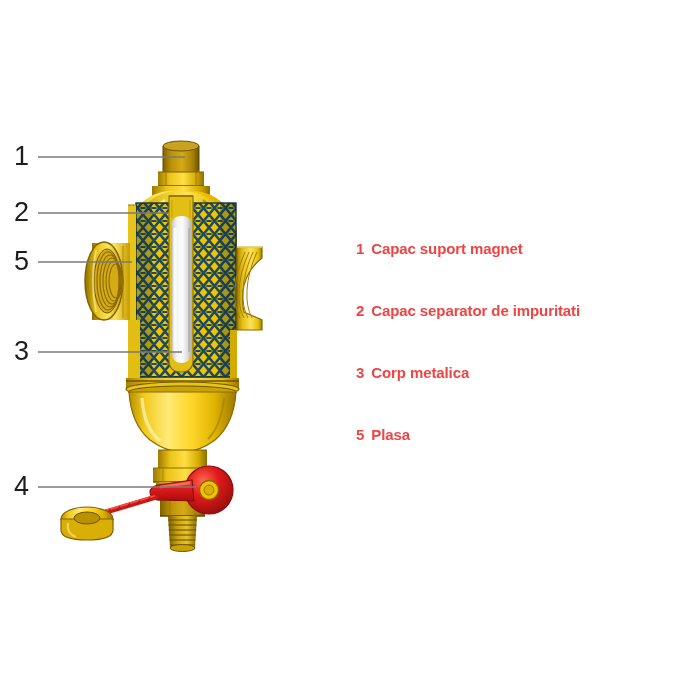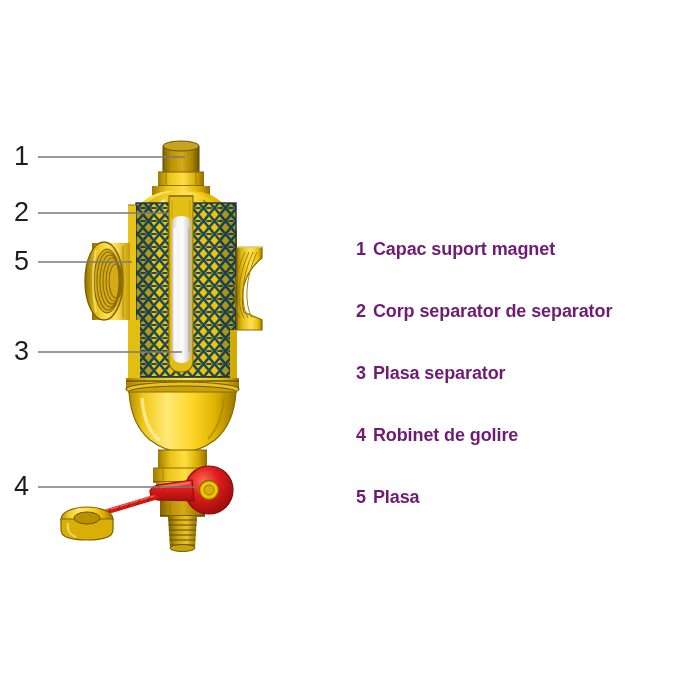--- a/index.html
+++ b/index.html
@@ -31,23 +31,23 @@
     user-select: none;
   }
   .legend {
     position: absolute;
     left: 356px;
     top: 236px;
     width: 340px;
   }
   .legend-row {
     font-family: "Liberation Sans", sans-serif;
-    font-size: 18px;
+    font-size: 15px;
     font-weight: bold;
-    color: #701a75;
+    color: #ef4444;
     letter-spacing: -0.1px;
     white-space: nowrap;
     height: 62px;
     line-height: 26px;
   }
   .legend-row .num {
     display: inline;
   }
   .legend-row .txt {
     display: inline;
@@ -337,26 +337,23 @@
   <span class="callout-number" style="left:14px; top:199px;">2</span>
   <span class="callout-number" style="left:14px; top:248px;">5</span>
   <span class="callout-number" style="left:14px; top:338px;">3</span>
   <span class="callout-number" style="left:14px; top:473px;">4</span>
 
   <div class="legend">
     <div class="legend-row">
       <span class="num">1</span><span class="txt">Capac suport magnet</span>
     </div>
     <div class="legend-row">
-      <span class="num">2</span><span class="txt">Corp separator de separator</span>
+      <span class="num">2</span><span class="txt">Capac separator de impuritati</span>
     </div>
     <div class="legend-row">
-      <span class="num">3</span><span class="txt">Plasa separator</span>
-    </div>
-    <div class="legend-row">
-      <span class="num">4</span><span class="txt">Robinet de golire</span>
+      <span class="num">3</span><span class="txt">Corp metalica</span>
     </div>
     <div class="legend-row">
       <span class="num">5</span><span class="txt">Plasa</span>
     </div>
   </div>
 
 </div>
 
 </body></html>

